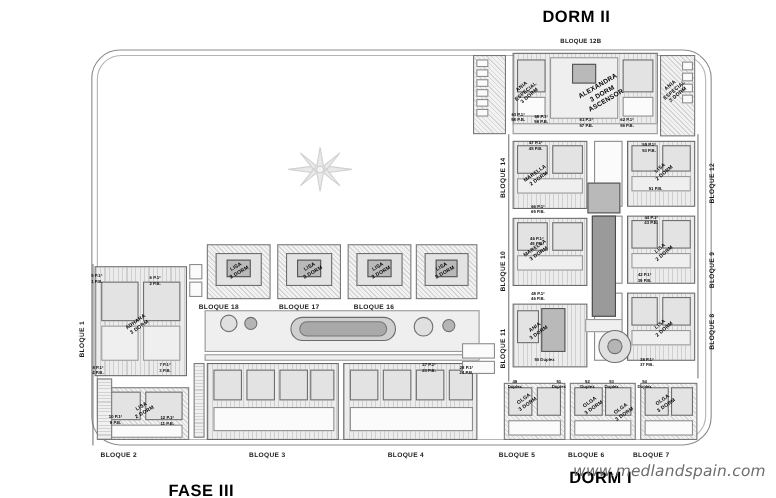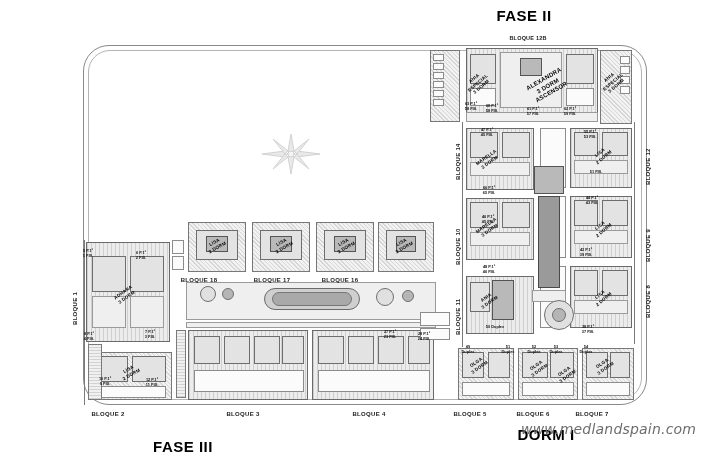--- a/index.html
+++ b/index.html
@@ -217,21 +217,21 @@
 
   <div class="blk lite" style="left:186px;top:322px;width:250px;height:6px;"></div>
 
   <div class="blk white" style="left:172px;top:240px;width:12px;height:14px;"></div>
   <div class="blk white" style="left:172px;top:256px;width:12px;height:14px;"></div>
 
   <div class="blk white" style="left:420px;top:312px;width:30px;height:14px;"></div>
   <div class="blk white" style="left:420px;top:328px;width:30px;height:12px;"></div>
 
   <div id="layer-text">
-      <div class="fase-title" style="left:524px;top:7px;transform:translateX(-50%);">FASE II</div>
+      <div class="fase-title" style="left:524px;top:7px;transform:translateX(-50%);">DORM II</div>
       <div class="fase-title" style="left:183px;top:438px;transform:translateX(-50%);">FASE III</div>
       <div class="fase-title" style="left:546px;top:426px;transform:translateX(-50%);">DORM I</div>
       <div class="bloque-top" style="left:528px;top:35px;transform:translateX(-50%);">BLOQUE 12B</div>
       <div class="bloque-lbl" style="left:108px;top:411px;transform:translateX(-50%);">BLOQUE 2</div>
       <div class="bloque-lbl" style="left:243px;top:411px;transform:translateX(-50%);">BLOQUE 3</div>
       <div class="bloque-lbl" style="left:369px;top:411px;transform:translateX(-50%);">BLOQUE 4</div>
       <div class="bloque-lbl" style="left:470px;top:411px;transform:translateX(-50%);">BLOQUE 5</div>
       <div class="bloque-lbl" style="left:533px;top:411px;transform:translateX(-50%);">BLOQUE 6</div>
       <div class="bloque-lbl" style="left:592px;top:411px;transform:translateX(-50%);">BLOQUE 7</div>
       <div class="bloque-lbl vert" style="left:72px;top:325px;">BLOQUE 1</div>

